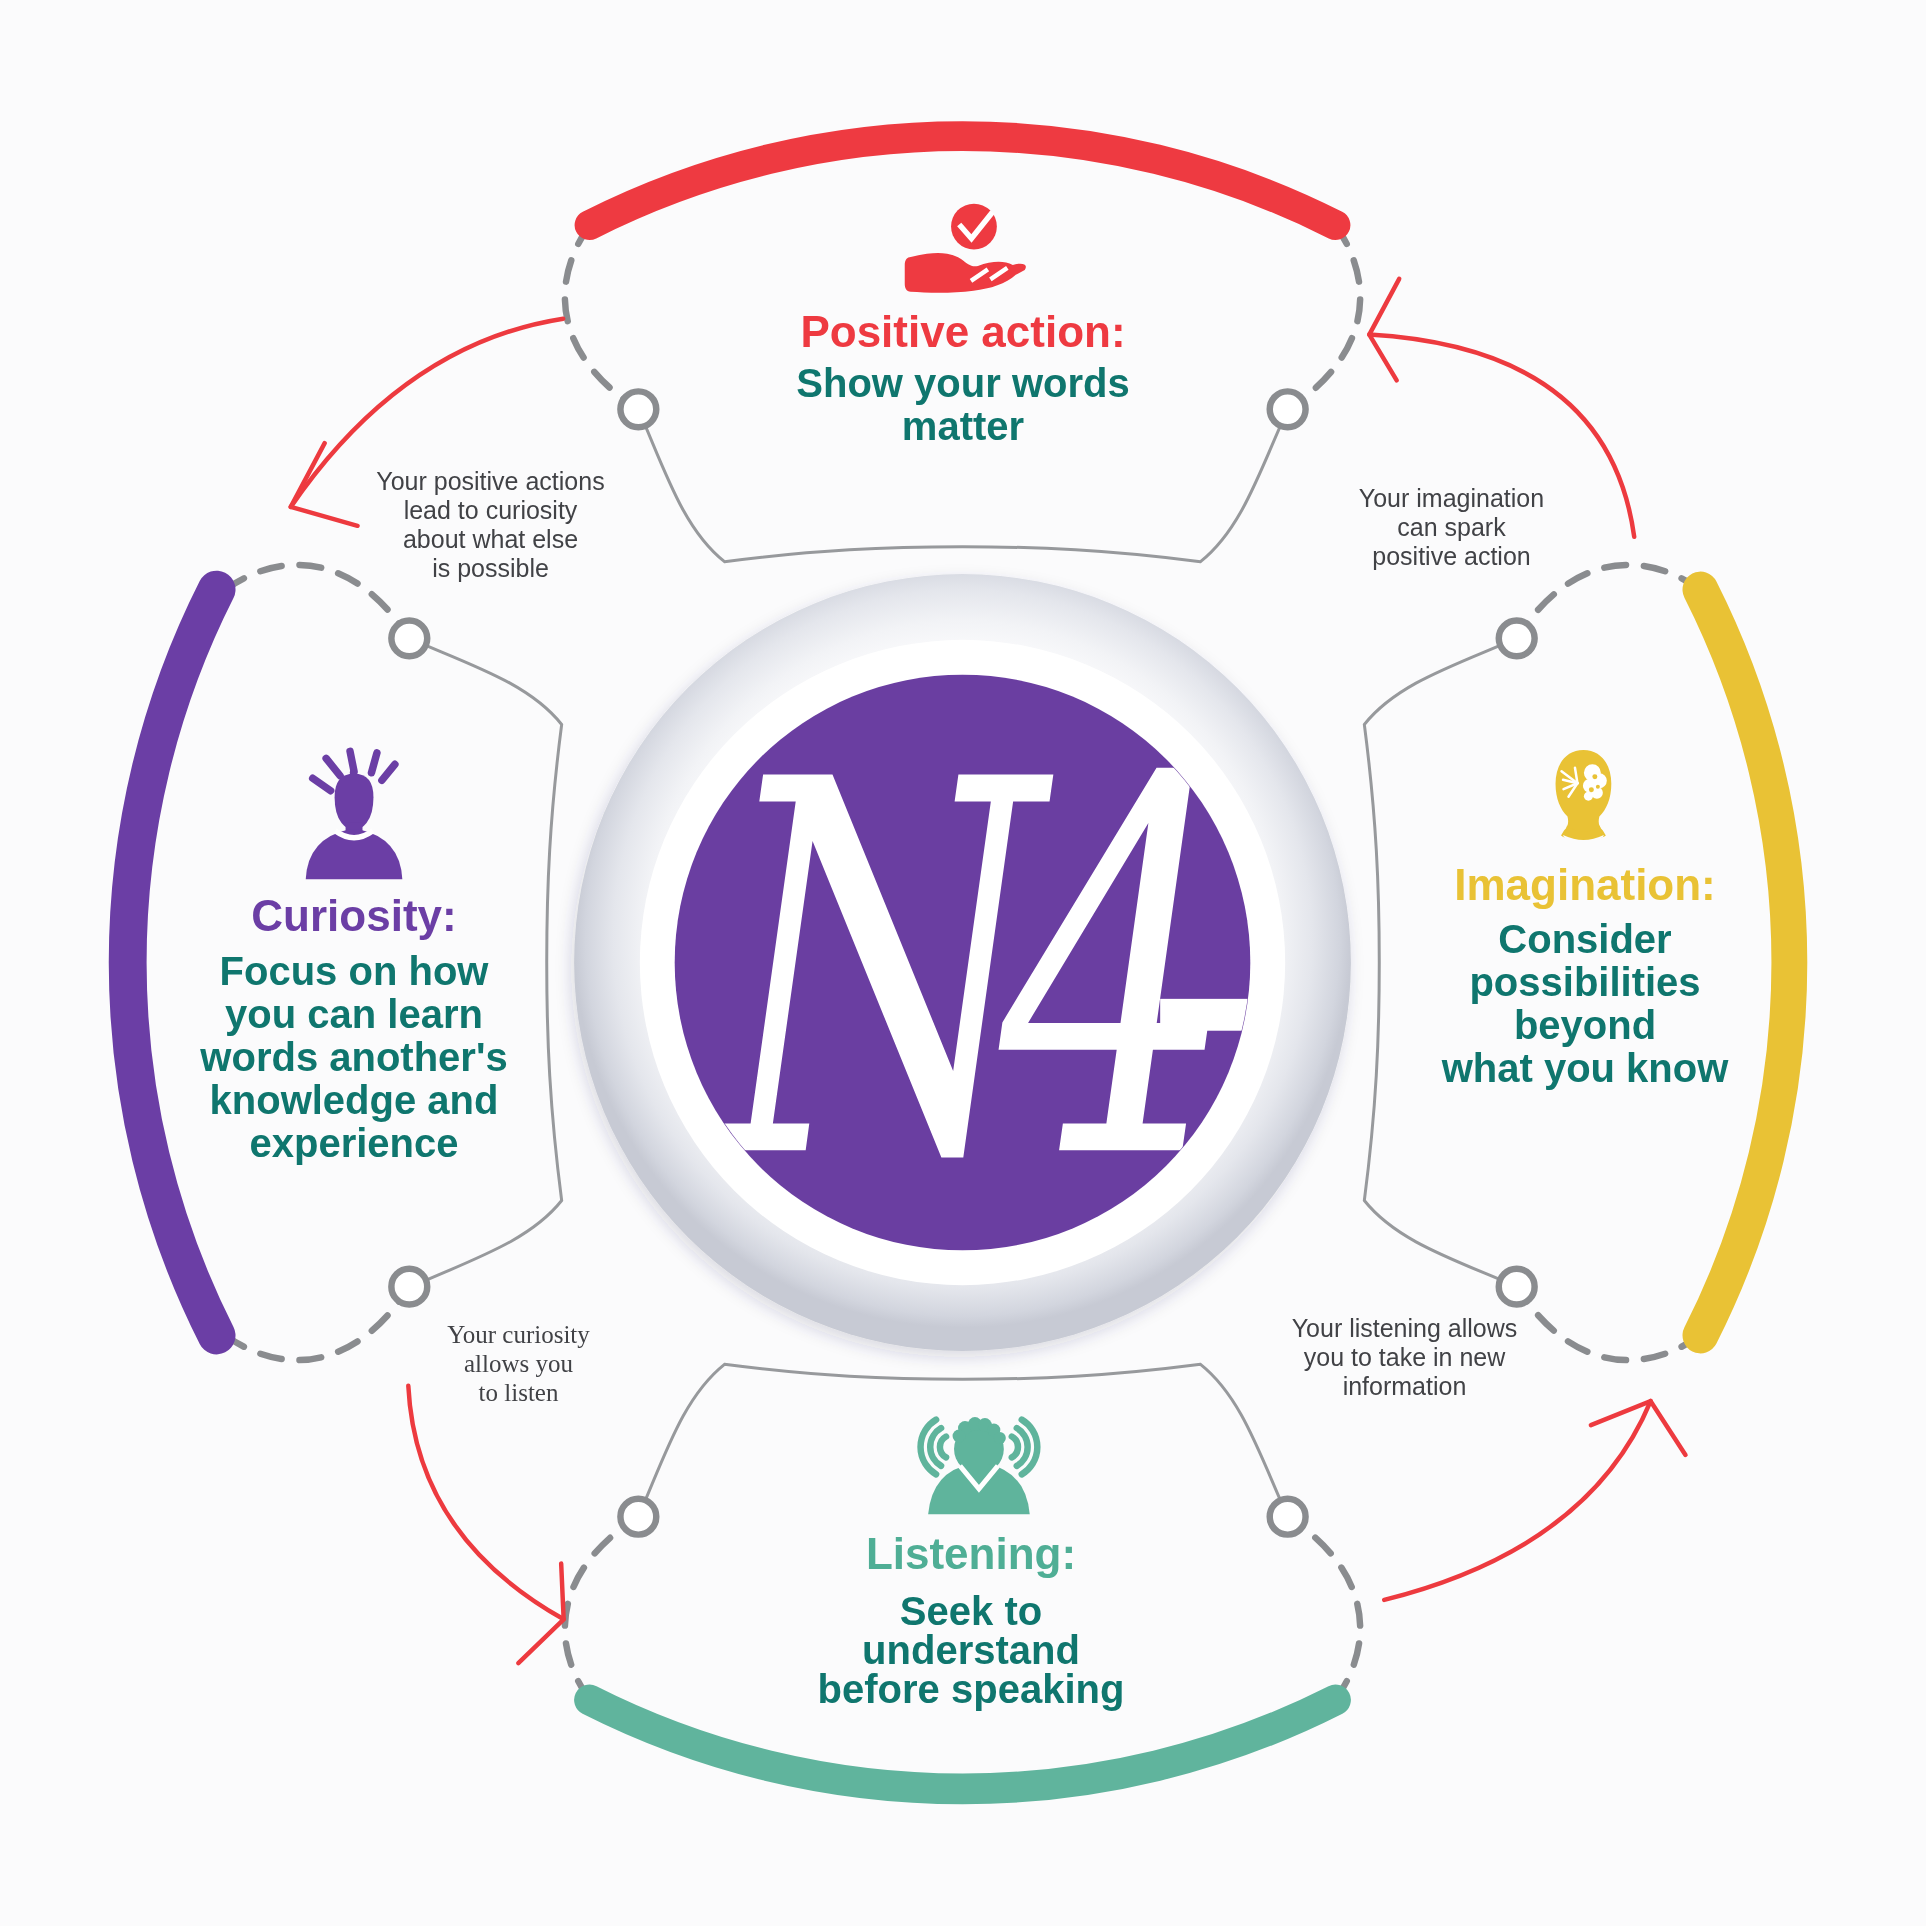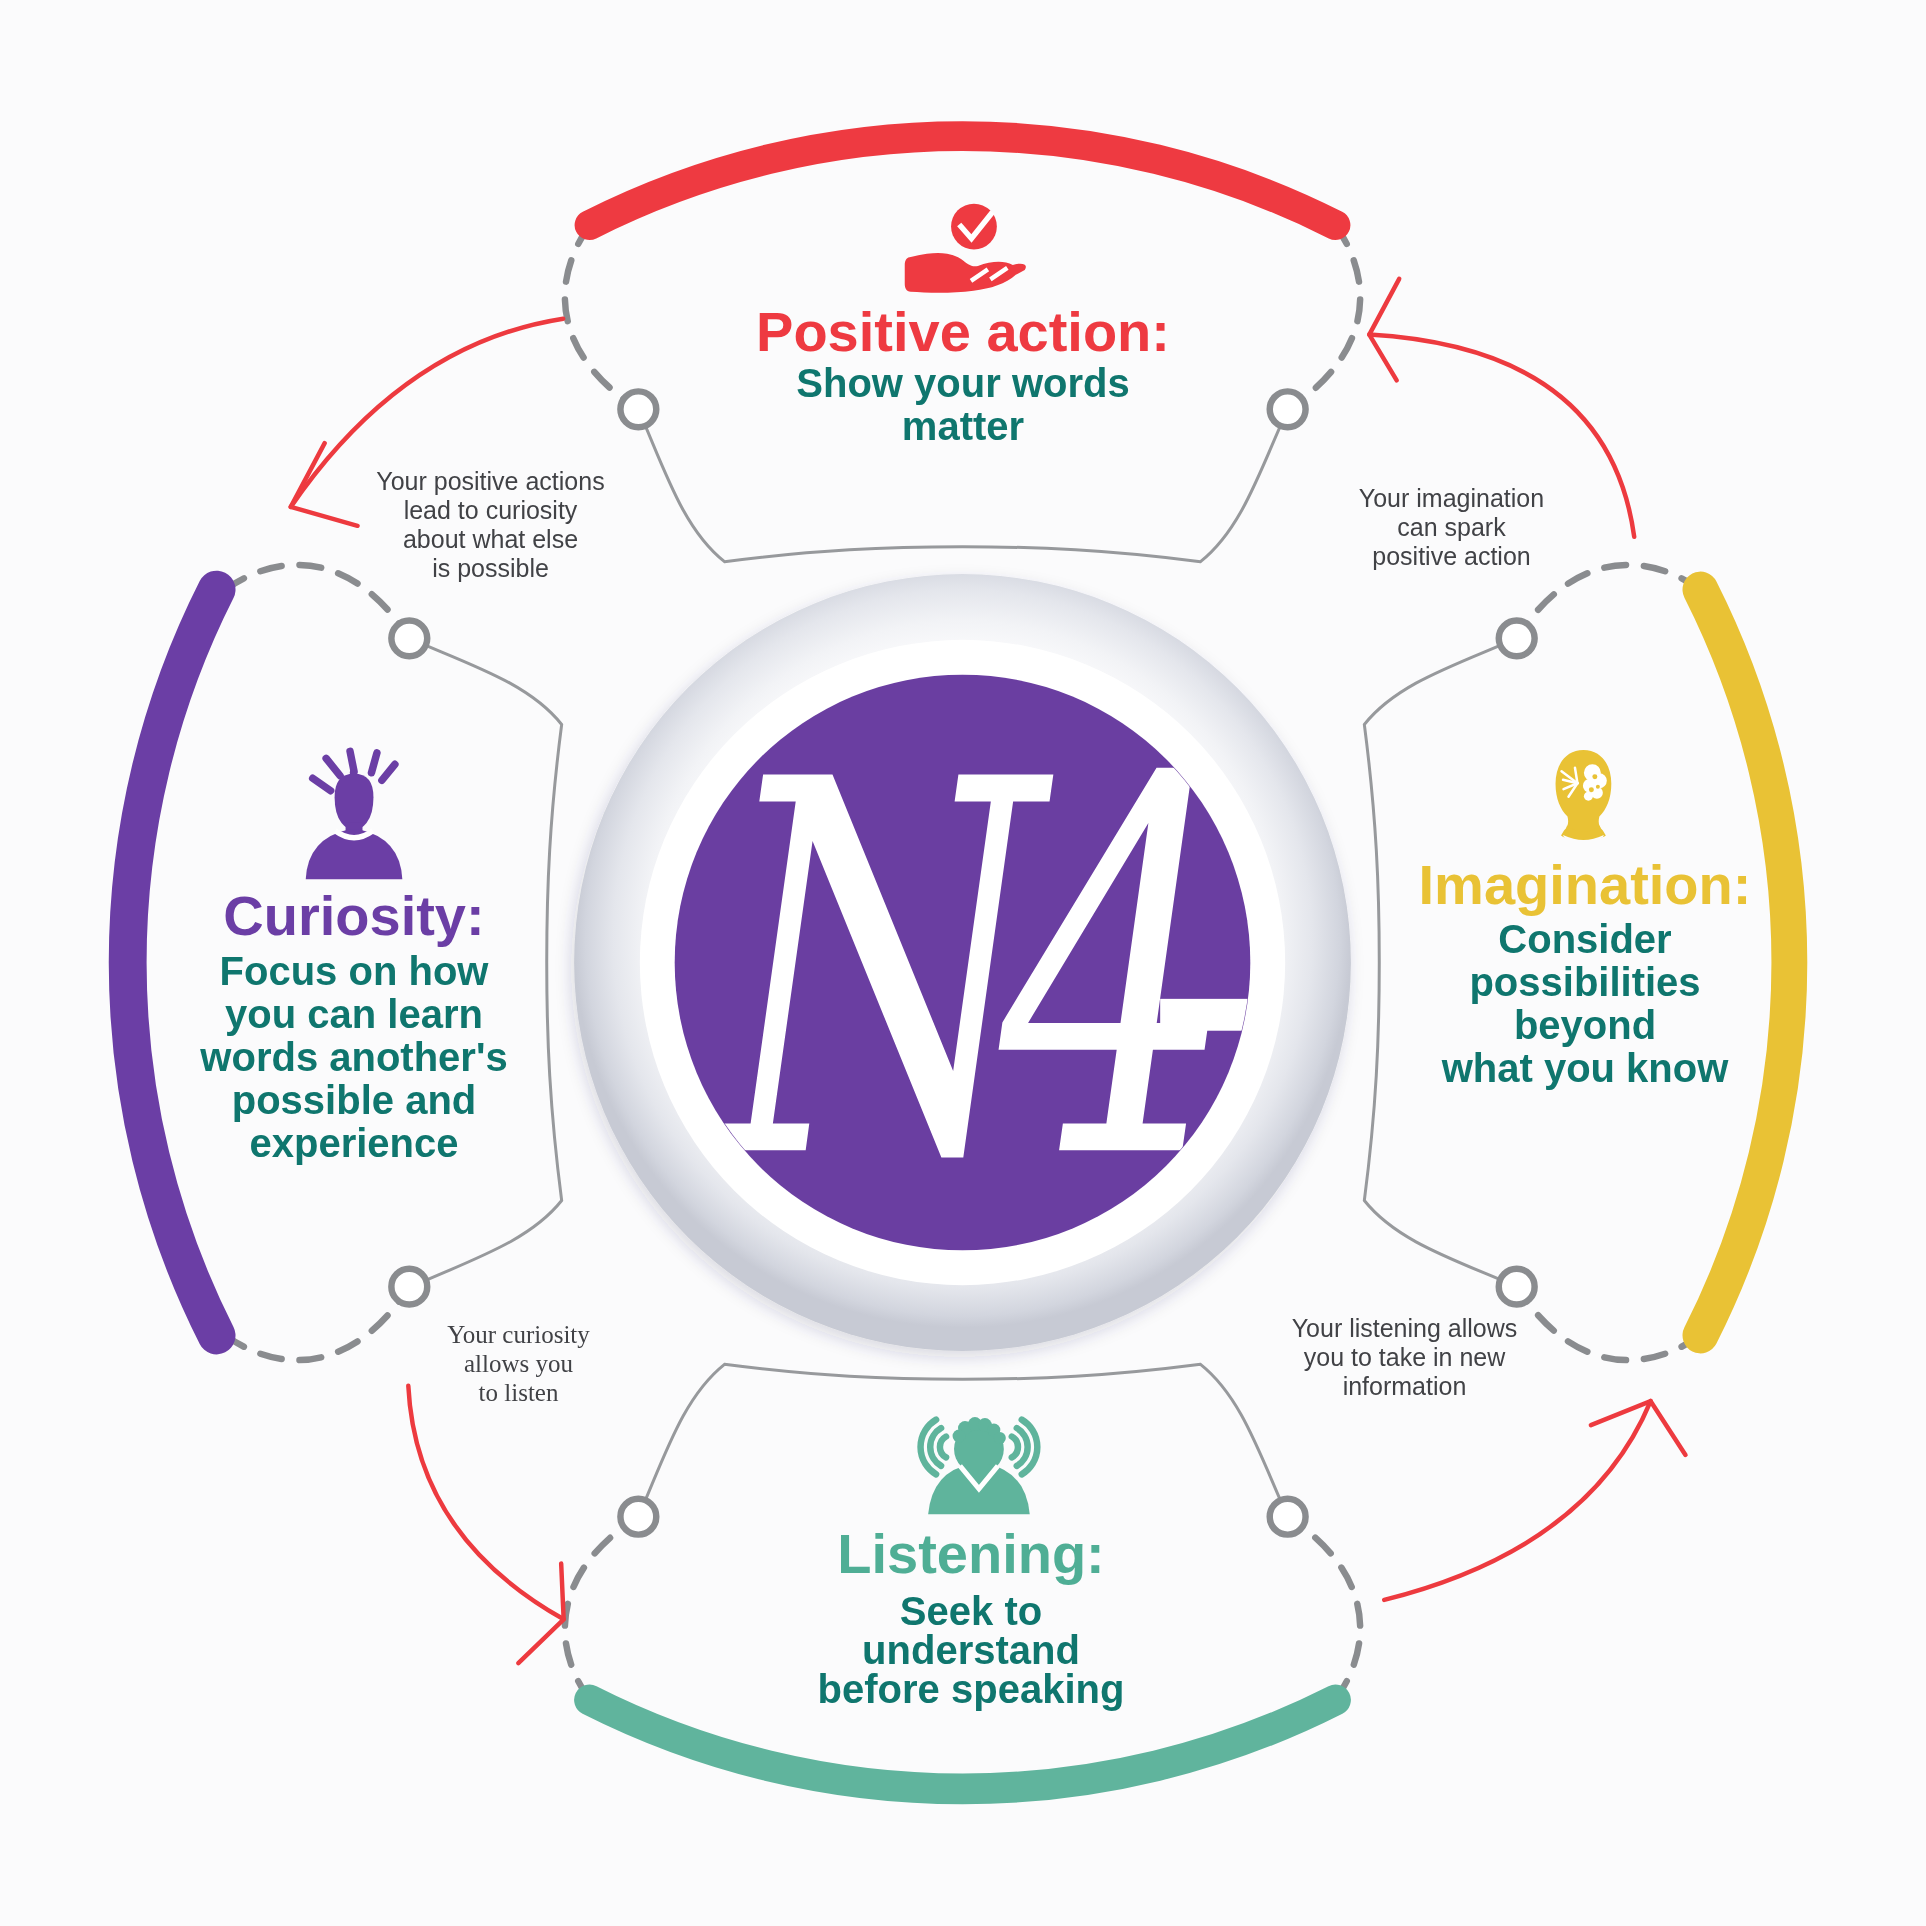--- a/index.html
+++ b/index.html
@@ -1,19 +1,19 @@
 <!DOCTYPE html>
 <html style="font-size:8px"><head>
 <meta charset="utf-8">
 <style>
   html,body{margin:0;padding:0;background:#fbfbfc;}
   body{width:1926px;height:1926px;position:relative;font-family:"Liberation Sans",sans-serif;overflow:hidden;}
   #scene{position:absolute;left:0;top:0;width:1926px;height:1926px;}
   .txt{position:absolute;text-align:center;color:#0f766e;}
-  .sec-title{font-weight:700;font-size:56px;line-height:48px;white-space:pre;}
+  .sec-title{font-weight:700;font-size:44px;line-height:48px;white-space:pre;}
   .sec-body{font-weight:700;font-size:40px;line-height:43px;}
   .sec-body div{white-space:pre;}
   .listening-body{line-height:39px;}
   .connector{font-weight:400;font-size:25px;line-height:29px;color:#414246;}
   .connector div{white-space:pre;}
   .c-red{color:#ee3a41;}
   .c-purple{color:#6b3ea5;}
   .c-yellow{color:#e9c235;}
   .c-teal{color:#4fae95;}
   svg{display:block;}
@@ -187,21 +187,21 @@
 <div class="txt sec-body" style="left:714px;top:362px;width:498px;">
   <div>Show your words</div>
   <div>matter</div>
 </div>
 
 <div class="txt sec-title c-purple" style="left:105px;top:892px;width:498px;">Curiosity:</div>
 <div class="txt sec-body" style="left:105px;top:950px;width:498px;">
   <div>Focus on how</div>
   <div>you can learn</div>
   <div>words another's</div>
-  <div>possible and</div>
+  <div>knowledge and</div>
   <div>experience</div>
 </div>
 
 <div class="txt sec-title c-yellow" style="left:1336px;top:861px;width:498px;">Imagination:</div>
 <div class="txt sec-body" style="left:1336px;top:918px;width:498px;">
   <div>Consider</div>
   <div>possibilities</div>
   <div>beyond</div>
   <div>what you know</div>
 </div>

